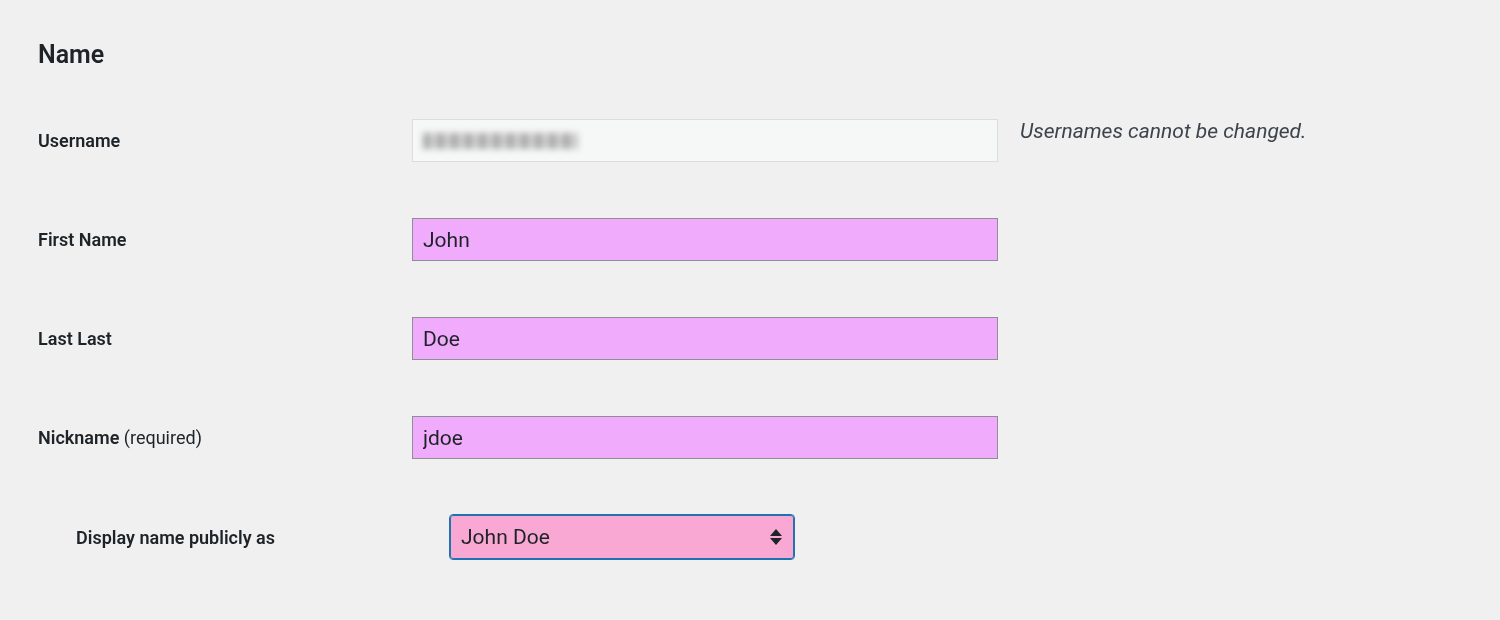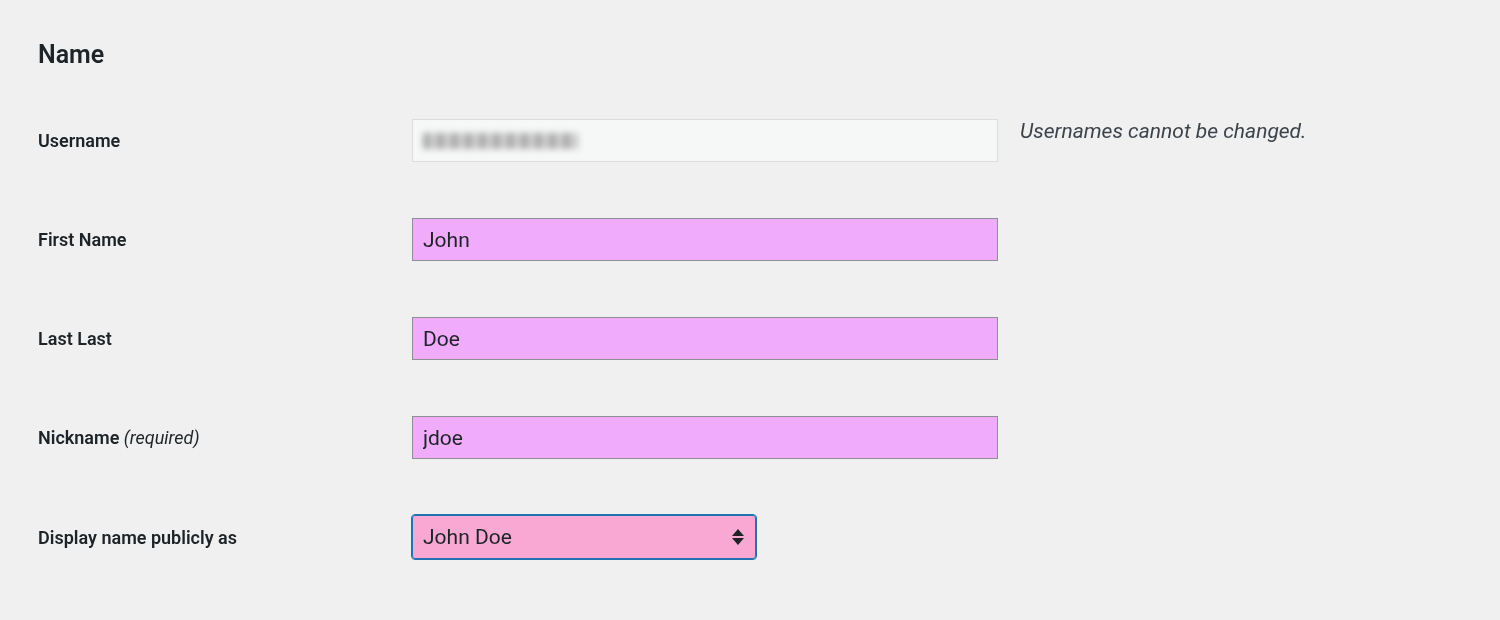--- a/index.html
+++ b/index.html
@@ -21,30 +21,30 @@
       color: #1d2327;
       margin-bottom: 50px;
     }
     .form-row {
       display: flex;
       align-items: center;
       margin-bottom: 56px;
     }
     .form-row:last-child {
       margin-bottom: 0;
+      margin-left: 38px;
     }
     .label-col {
       width: 374px;
       font-size: 18px;
       font-weight: 600;
       color: #1d2327;
       flex-shrink: 0;
     }
     .label-col .required-hint {
-      font-style: italic;
       font-weight: 400;
     }
     .input-col {
       display: flex;
       align-items: flex-start;
     }
     .text-input {
       width: 586px;
       height: 43px;
       border: 1px solid #8c8f94;

